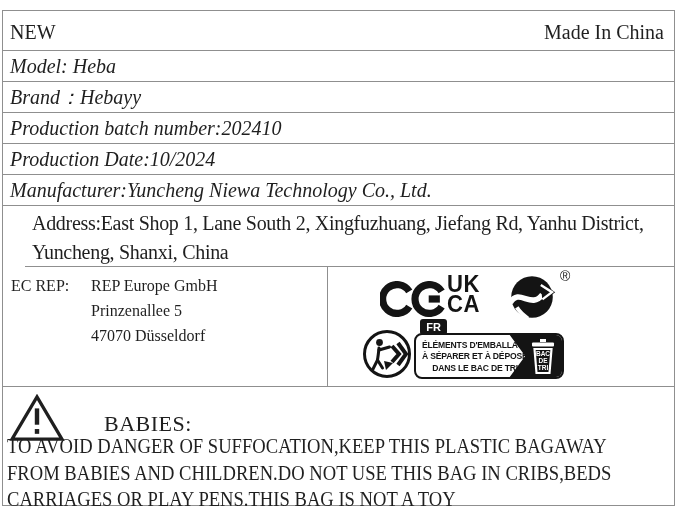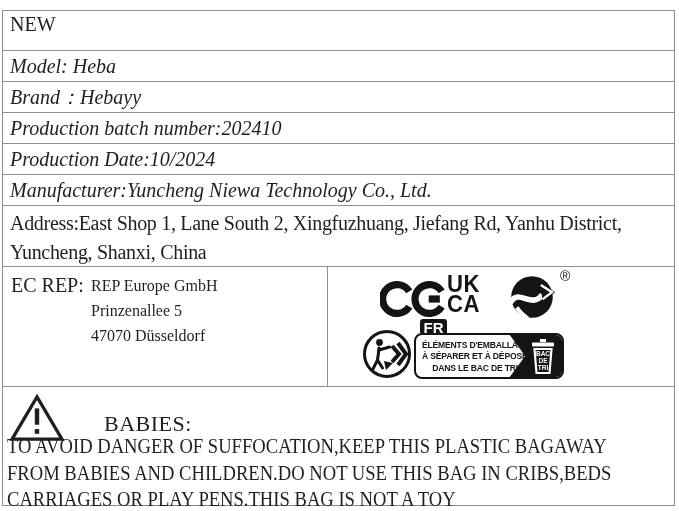--- a/index.html
+++ b/index.html
@@ -9,56 +9,57 @@
   }
   *{box-sizing:border-box;}
   .label-box{
     position:absolute;left:2px;top:10px;width:673px;height:496px;
     border:1px solid #8f8f8f;display:flex;flex-direction:column;background:#fff;
   }
   .row{
     border-bottom:1px solid #8f8f8f;font-size:20px;display:flex;
     align-items:center;padding:0 10px 0 7px;flex:none;
   }
-  .row.header{height:40px;align-items:flex-end;justify-content:space-between;padding-bottom:14px;}
+  .row.header{height:40px;align-items:flex-end;justify-content:space-between;padding-bottom:6px;}
   .row.simple{height:31px;font-style:italic;}
-  .row.address{height:61px;align-items:flex-start;padding-top:3px;line-height:29px;letter-spacing:-0.3px;display:block;}
+  .row.address{height:61px;align-items:flex-start;padding-top:3px;line-height:29px;letter-spacing:-0.3px;display:block;margin-left:22px;}
   .row.ecrep{height:120px;padding:0;align-items:stretch;}
   .ec-left{width:325px;border-right:1px solid #8f8f8f;padding:6px 0 0 8px;display:flex;flex:none;}
-  .ec-label{font-size:20px;line-height:25px;width:80px;flex:none;}
+  .ec-label{font-size:16px;line-height:25px;width:80px;flex:none;}
   .ec-lines{font-size:16px;line-height:25px;}
   .ec-right{flex:1;position:relative;font-family:"Liberation Sans",sans-serif;color:#141414;text-align:right;}
   .ce-mark{position:absolute;left:52px;top:14px;}
   .ukca{position:absolute;left:119px;top:7px;font-weight:bold;font-size:24px;line-height:20px;
         letter-spacing:0.5px;transform:scaleX(0.92);transform-origin:left top;}
   .green-dot{position:absolute;left:179px;top:6px;}
   .registered{position:absolute;left:232px;top:1px;font-size:14px;}
   .triman{position:absolute;left:34px;top:62px;}
   .fr-tag{position:absolute;left:92px;top:52px;width:27px;height:16px;background:#141414;color:#fff;
-          border-radius:3px;font-size:15px;font-weight:bold;display:flex;align-items:center;justify-content:center;z-index:2;}
+          border-radius:3px;font-size:11px;font-weight:bold;display:flex;align-items:center;justify-content:center;z-index:2;}
   .infobox{position:absolute;left:86px;top:66px;width:150px;height:46px;border:2px solid #141414;
            border-radius:8px;overflow:hidden;background:#fff;}
   .infobox-text{position:absolute;left:6px;top:5px;width:96px;font-size:8.6px;font-weight:bold;
                 line-height:11.3px;letter-spacing:-0.2px;white-space:nowrap;}
   .bin-badge{position:absolute;right:-1px;top:-1px;bottom:-1px;width:54px;background:#141414;
              clip-path:polygon(0 0,30% 50%,0 100%,100% 100%,100% 0);}
   .bin-badge svg{position:absolute;left:21px;top:5px;}
   .row.warning{flex:1;border-bottom:none;position:relative;display:block;padding:0;}
   .warn-triangle{position:absolute;left:6px;top:7px;}
   .warn-heading{position:absolute;left:101px;top:24px;font-size:22px;letter-spacing:0.5px;}
   .warn-text{position:absolute;left:4px;top:46px;width:700px;font-size:20px;line-height:26.5px;
              transform:scaleX(0.93);transform-origin:left top;white-space:nowrap;}
 </style>
 </head>
 <body>
 
 <div class="label-box">
 
   <div class="row header">
     <span>NEW</span>
+    <span>Made In China</span>
   </div>
 
   <div class="row simple">
     <span>Model: Heba</span>
   </div>
   <div class="row simple">
     <span>Brand：Hebayy</span>
   </div>
   <div class="row simple">
     <span>Production batch number:202410</span>

